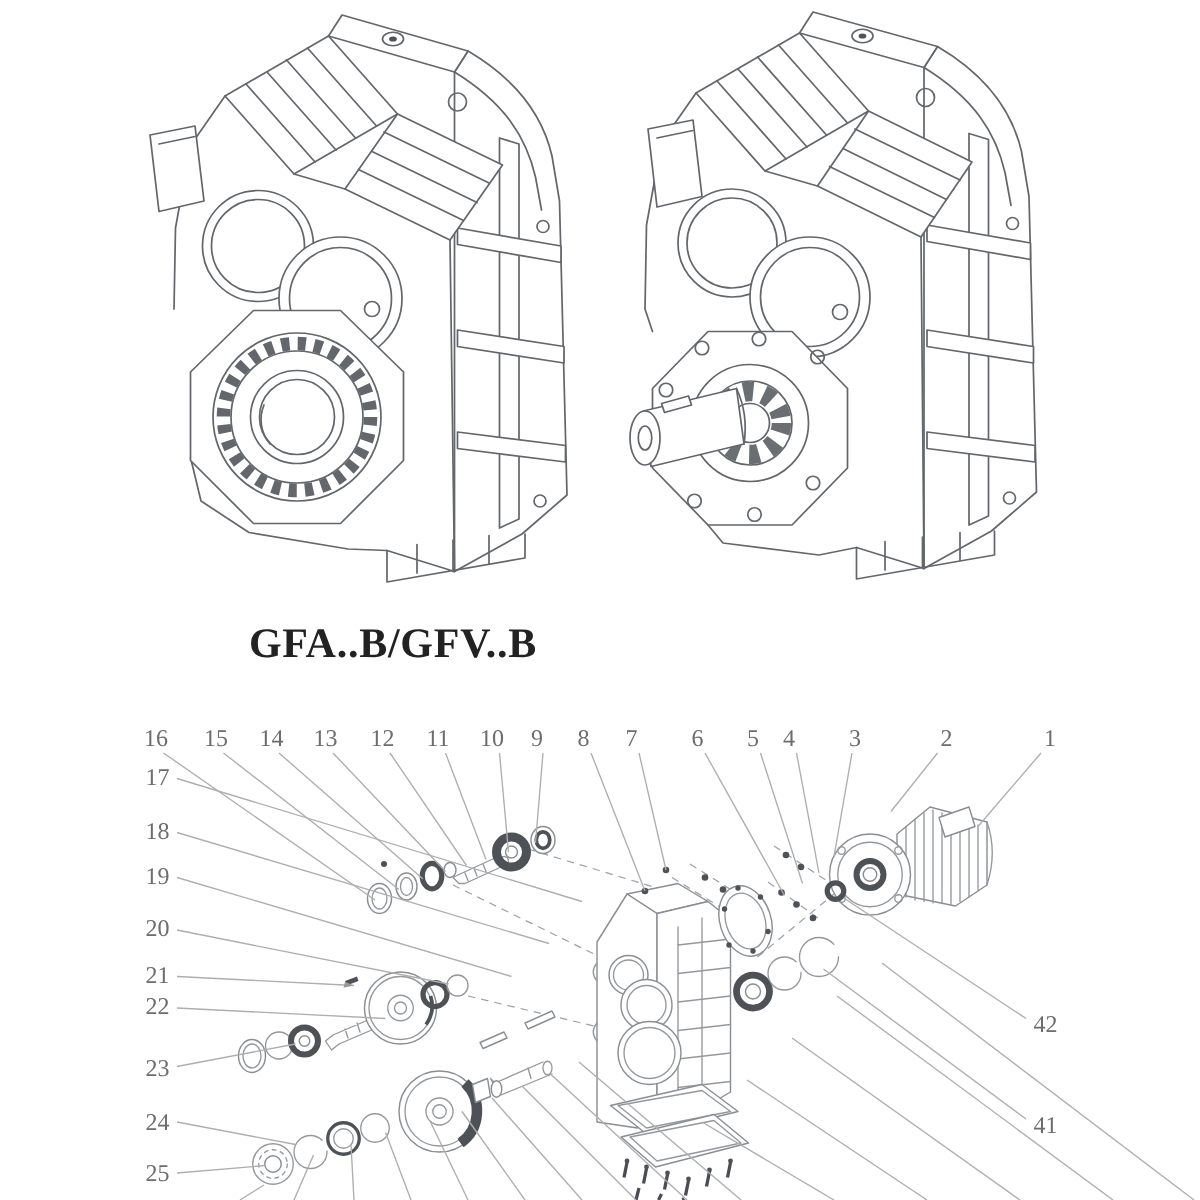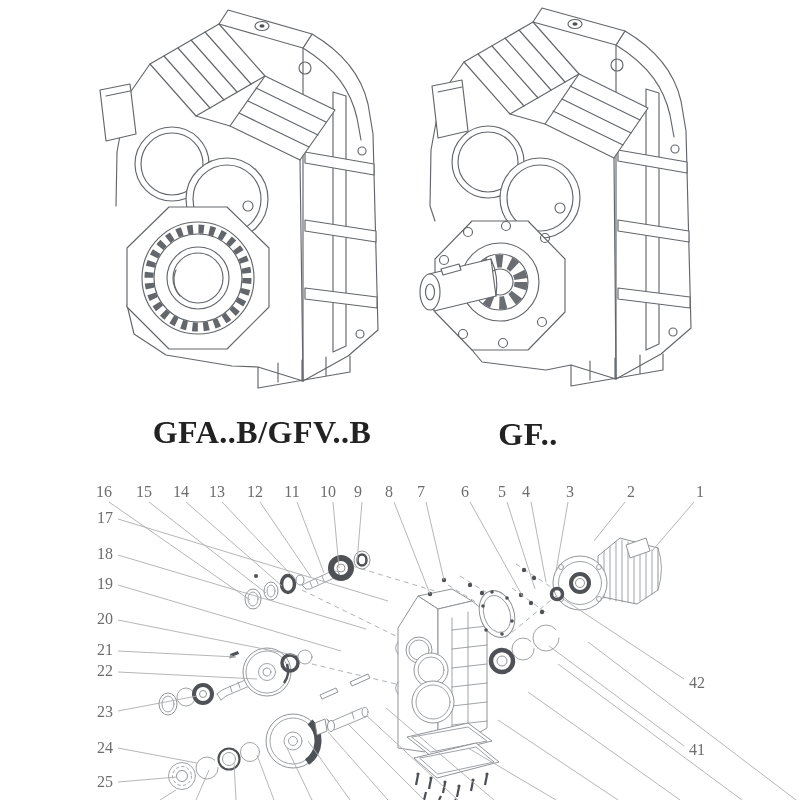--- a/index.html
+++ b/index.html
@@ -1,19 +1,19 @@
 <!DOCTYPE html>
 <html><head>
 <meta charset="utf-8">
 <style>
   html,body{margin:0;padding:0;background:#ffffff;}
   .canvas{position:relative;width:800px;height:800px;background:#fff;overflow:hidden;
           font-family:"Liberation Serif",serif;}
   .stage{position:absolute;left:0;top:0;}
-  .figlabel{position:absolute;font-weight:bold;font-size:32px;line-height:1;
+  .figlabel{position:absolute;font-weight:bold;font-size:28px;line-height:1;
             letter-spacing:.5px;color:#222;transform:translateX(-50%);white-space:nowrap;}
   #lbl-left{left:262px;top:416px;}
   #lbl-right{left:528px;top:418px;}
   
   .s{stroke:#63676b;stroke-width:1.15;fill:none;stroke-linejoin:round;stroke-linecap:round;}
   .sw{stroke:#63676b;stroke-width:1.15;fill:#fff;stroke-linejoin:round;}
   .rollers{stroke:#63676b;stroke-width:9;fill:none;stroke-dasharray:5.5 5.5;}
   .cage{stroke:#6a6e72;stroke-width:13;fill:none;stroke-dasharray:6.5 7;}
   
   .x{stroke:#94989c;stroke-width:.9;fill:none;stroke-linecap:round;stroke-linejoin:round;}
@@ -322,15 +322,14 @@
         <line x1="386" y1="708" x2="494" y2="800" class="leader"></line>
         <line x1="468" y1="748" x2="556" y2="800" class="leader"></line>
         <line x1="498" y1="720" x2="618" y2="800" class="leader"></line>
         <line x1="528" y1="692" x2="680" y2="800" class="leader"></line>
         <line x1="558" y1="664" x2="742" y2="800" class="leader"></line>
         <line x1="588" y1="642" x2="796" y2="800" class="leader"></line>
       </g>
 </svg>
 
 <div class="figlabel" id="lbl-left">GFA..B/GFV..B</div>
-<div class="figlabel" id="lbl-right">GF..</div>
 
 </div>
 
 </body></html>

